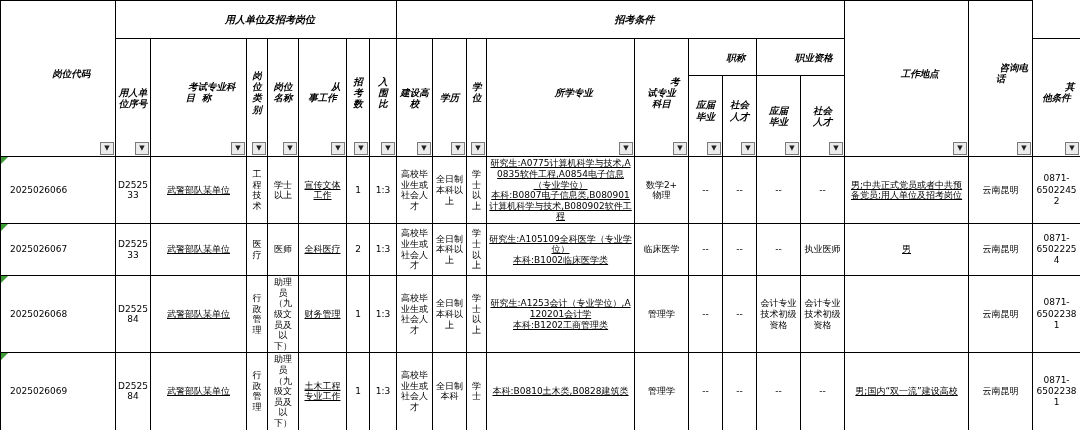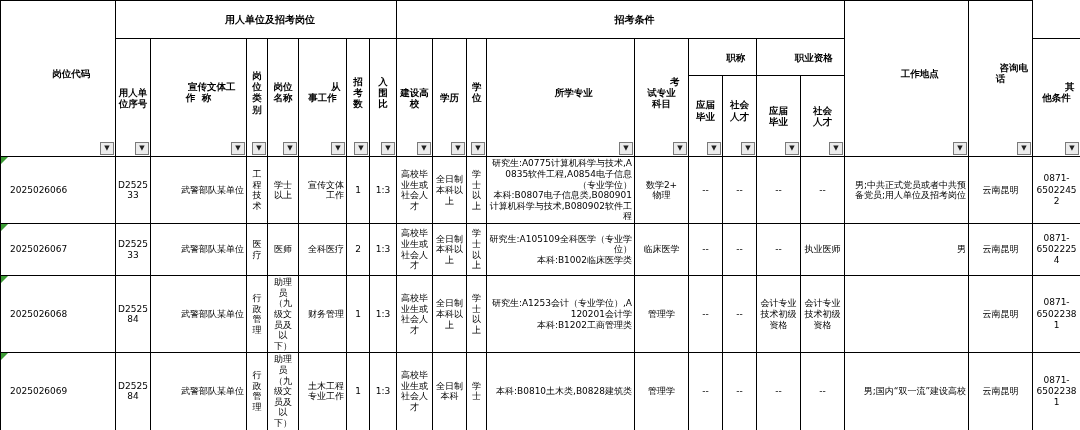--- a/index.html
+++ b/index.html
@@ -1,23 +1,23 @@
 <!DOCTYPE html>
 <html><head>
 <meta charset="utf-8">
 <style>
   html,body{margin:0;padding:0;background:#fff;}
   body{font-family:"DejaVu Sans","Liberation Sans",sans-serif;color:#000;}
   .sheet{width:1080px;height:430px;overflow:hidden;background:#fff;}
   table{border-collapse:collapse;table-layout:fixed;width:1080px;}
   th,td{border:1px solid #000;overflow:hidden;vertical-align:middle;position:relative;
         white-space:pre-wrap;word-break:break-all;line-height:1.18;}
-  th{font-size:9.5px;font-weight:bold;text-align:center;padding:1px 2px;background:#fff;}
+  th{font-size:9.5px;font-weight:bold;text-align:center;padding:1px 2px;background:#fff;font-style:italic;}
   td{font-size:9px;font-weight:normal;text-align:center;padding:1px 2px;background:#fff;}
-  td.left{text-align:right;}
+  td.left{text-align:center;text-decoration:underline;}
   th.grp{font-size:10px;}
   th.pad8{padding:1px 8px;}
   th.pad5{padding:1px 5px;}
   
   .fbtn{position:absolute;right:1px;bottom:1px;width:14px;height:13px;background:#ececec;
         border:1px solid #7a7a7a;display:flex;align-items:center;justify-content:center;
         font-size:7px;color:#222;line-height:1;cursor:pointer;box-sizing:border-box;}
   
   .tri{position:absolute;left:0;top:0;width:0;height:0;
        border-top:7px solid #3c9b35;border-right:7px solid transparent;}
@@ -72,21 +72,21 @@
         <span>咨询电话</span>
         <span class="fbtn">▼</span>
       </th>
     </tr>
     <tr style="height:18px">
       <th rowspan="2">
         <span>用人单位序号</span>
         <span class="fbtn">▼</span>
       </th>
       <th rowspan="2" class="pad8">
-        <span>宣传文体工作  称</span>
+        <span>考试专业科目  称</span>
         <span class="fbtn">▼</span>
       </th>
       <th rowspan="2">
         <span>岗位类别</span>
         <span class="fbtn">▼</span>
       </th>
       <th rowspan="2" class="pad5">
         <span>岗位名称</span>
         <span class="fbtn">▼</span>
       </th>

